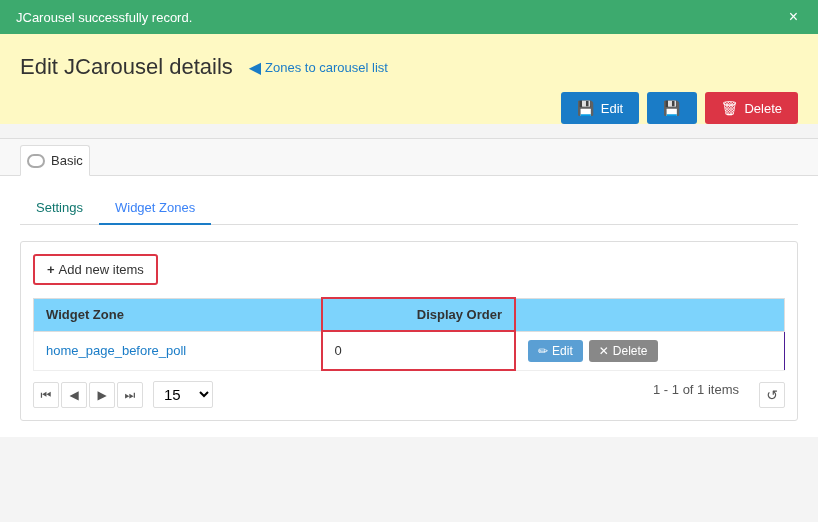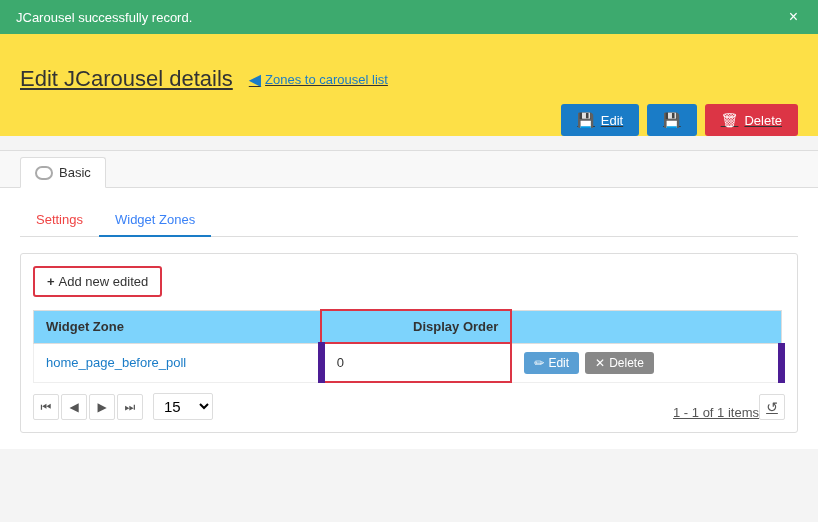--- a/index.html
+++ b/index.html
@@ -17,23 +17,22 @@
     .notification-close {
       cursor: pointer;
       font-size: 16px;
       color: #fff;
       background: none;
       border: none;
       padding: 0 4px;
     }
 
     .page-content {
-      background: #fde047;
-      padding: 32px 20px 0 20px;
-      text-decoration: underline;
+      background: #fef9c3;
+      padding: 20px 20px 0 20px;
     }
 
     .page-header {
       display: flex;
       align-items: center;
       gap: 16px;
       margin-bottom: 12px;
     }
     .page-title {
       font-size: 22px;
@@ -82,21 +81,21 @@
       border-top: 1px solid #ddd;
       border-bottom: 1px solid #ddd;
       padding: 6px 20px 0 20px;
       display: flex;
       gap: 4px;
     }
     .tab-item {
       display: flex;
       align-items: center;
       gap: 6px;
-      padding: 7px 14px;
+      padding: 7px 6px;
       cursor: pointer;
       font-size: 13px;
       color: #555;
       border: 1px solid transparent;
       border-radius: 3px 3px 0 0;
       background: transparent;
       margin-bottom: -1px;
     }
     .tab-item.active {
       background: #fff;
@@ -120,21 +119,21 @@
 
     .inner-tabs {
       display: flex;
       border-bottom: 1px solid #ddd;
       margin-bottom: 16px;
     }
     .inner-tab {
       padding: 8px 16px;
       cursor: pointer;
       font-size: 13px;
-      color: #ef4444;
+      color: #0f766e;
       border-bottom: 2px solid transparent;
       margin-bottom: -1px;
     }
     .inner-tab.active {
       color: #3b82f6;
       border-bottom: 2px solid #1a7cc7;
       font-weight: 500;
     }
 
     .table-section {
@@ -174,21 +173,21 @@
       color: #333;
     }
     thead th.col-display-order {
       border: 2px solid #dc3545;
       text-align: right;
     }
     tbody td {
       padding: 8px 12px;
       border-bottom: 1px solid #eee;
       border-left: 1px solid #eee;
-      border-right: 7px solid #4c1d95;
+      border-right: 1px solid #4c1d95;
     }
     tbody td.col-display-order {
       border: 2px solid #dc3545;
     }
 
     .action-btns {
       display: flex;
       gap: 6px;
       justify-content: flex-start;
     }
@@ -238,25 +237,24 @@
     }
     .pag-size select {
       padding: 3px 6px;
       border: 1px solid #ddd;
       border-radius: 2px;
       font-size: 15px;
       background: #fff;
     }
     .pag-info {
       display: flex;
-      align-items: flex-end;
-      gap: 0;
+      align-items: flex-start;
+      gap: 20px;
       font-size: 13px;
       color: #555;
-      text-decoration: underline;
     }
     .refresh-btn {
       width: 26px;
       height: 26px;
       border: 1px solid #ddd;
       background: #fff;
       cursor: pointer;
       display: flex;
       align-items: center;
       justify-content: center;
@@ -313,21 +311,21 @@
     </div>
     <div class="inner-tab active">
       <span>Widget Zones</span>
     </div>
   </div>
 
   <div class="table-section">
     
     <button class="add-btn">
       <span class="add-btn-plus">+</span>
-      <span>Add new edited</span>
+      <span>Add new items</span>
     </button>
 
     
     <table>
       <thead>
         <tr>
           <th>
             <span>Widget Zone</span>
           </th>
           <th class="col-display-order">

